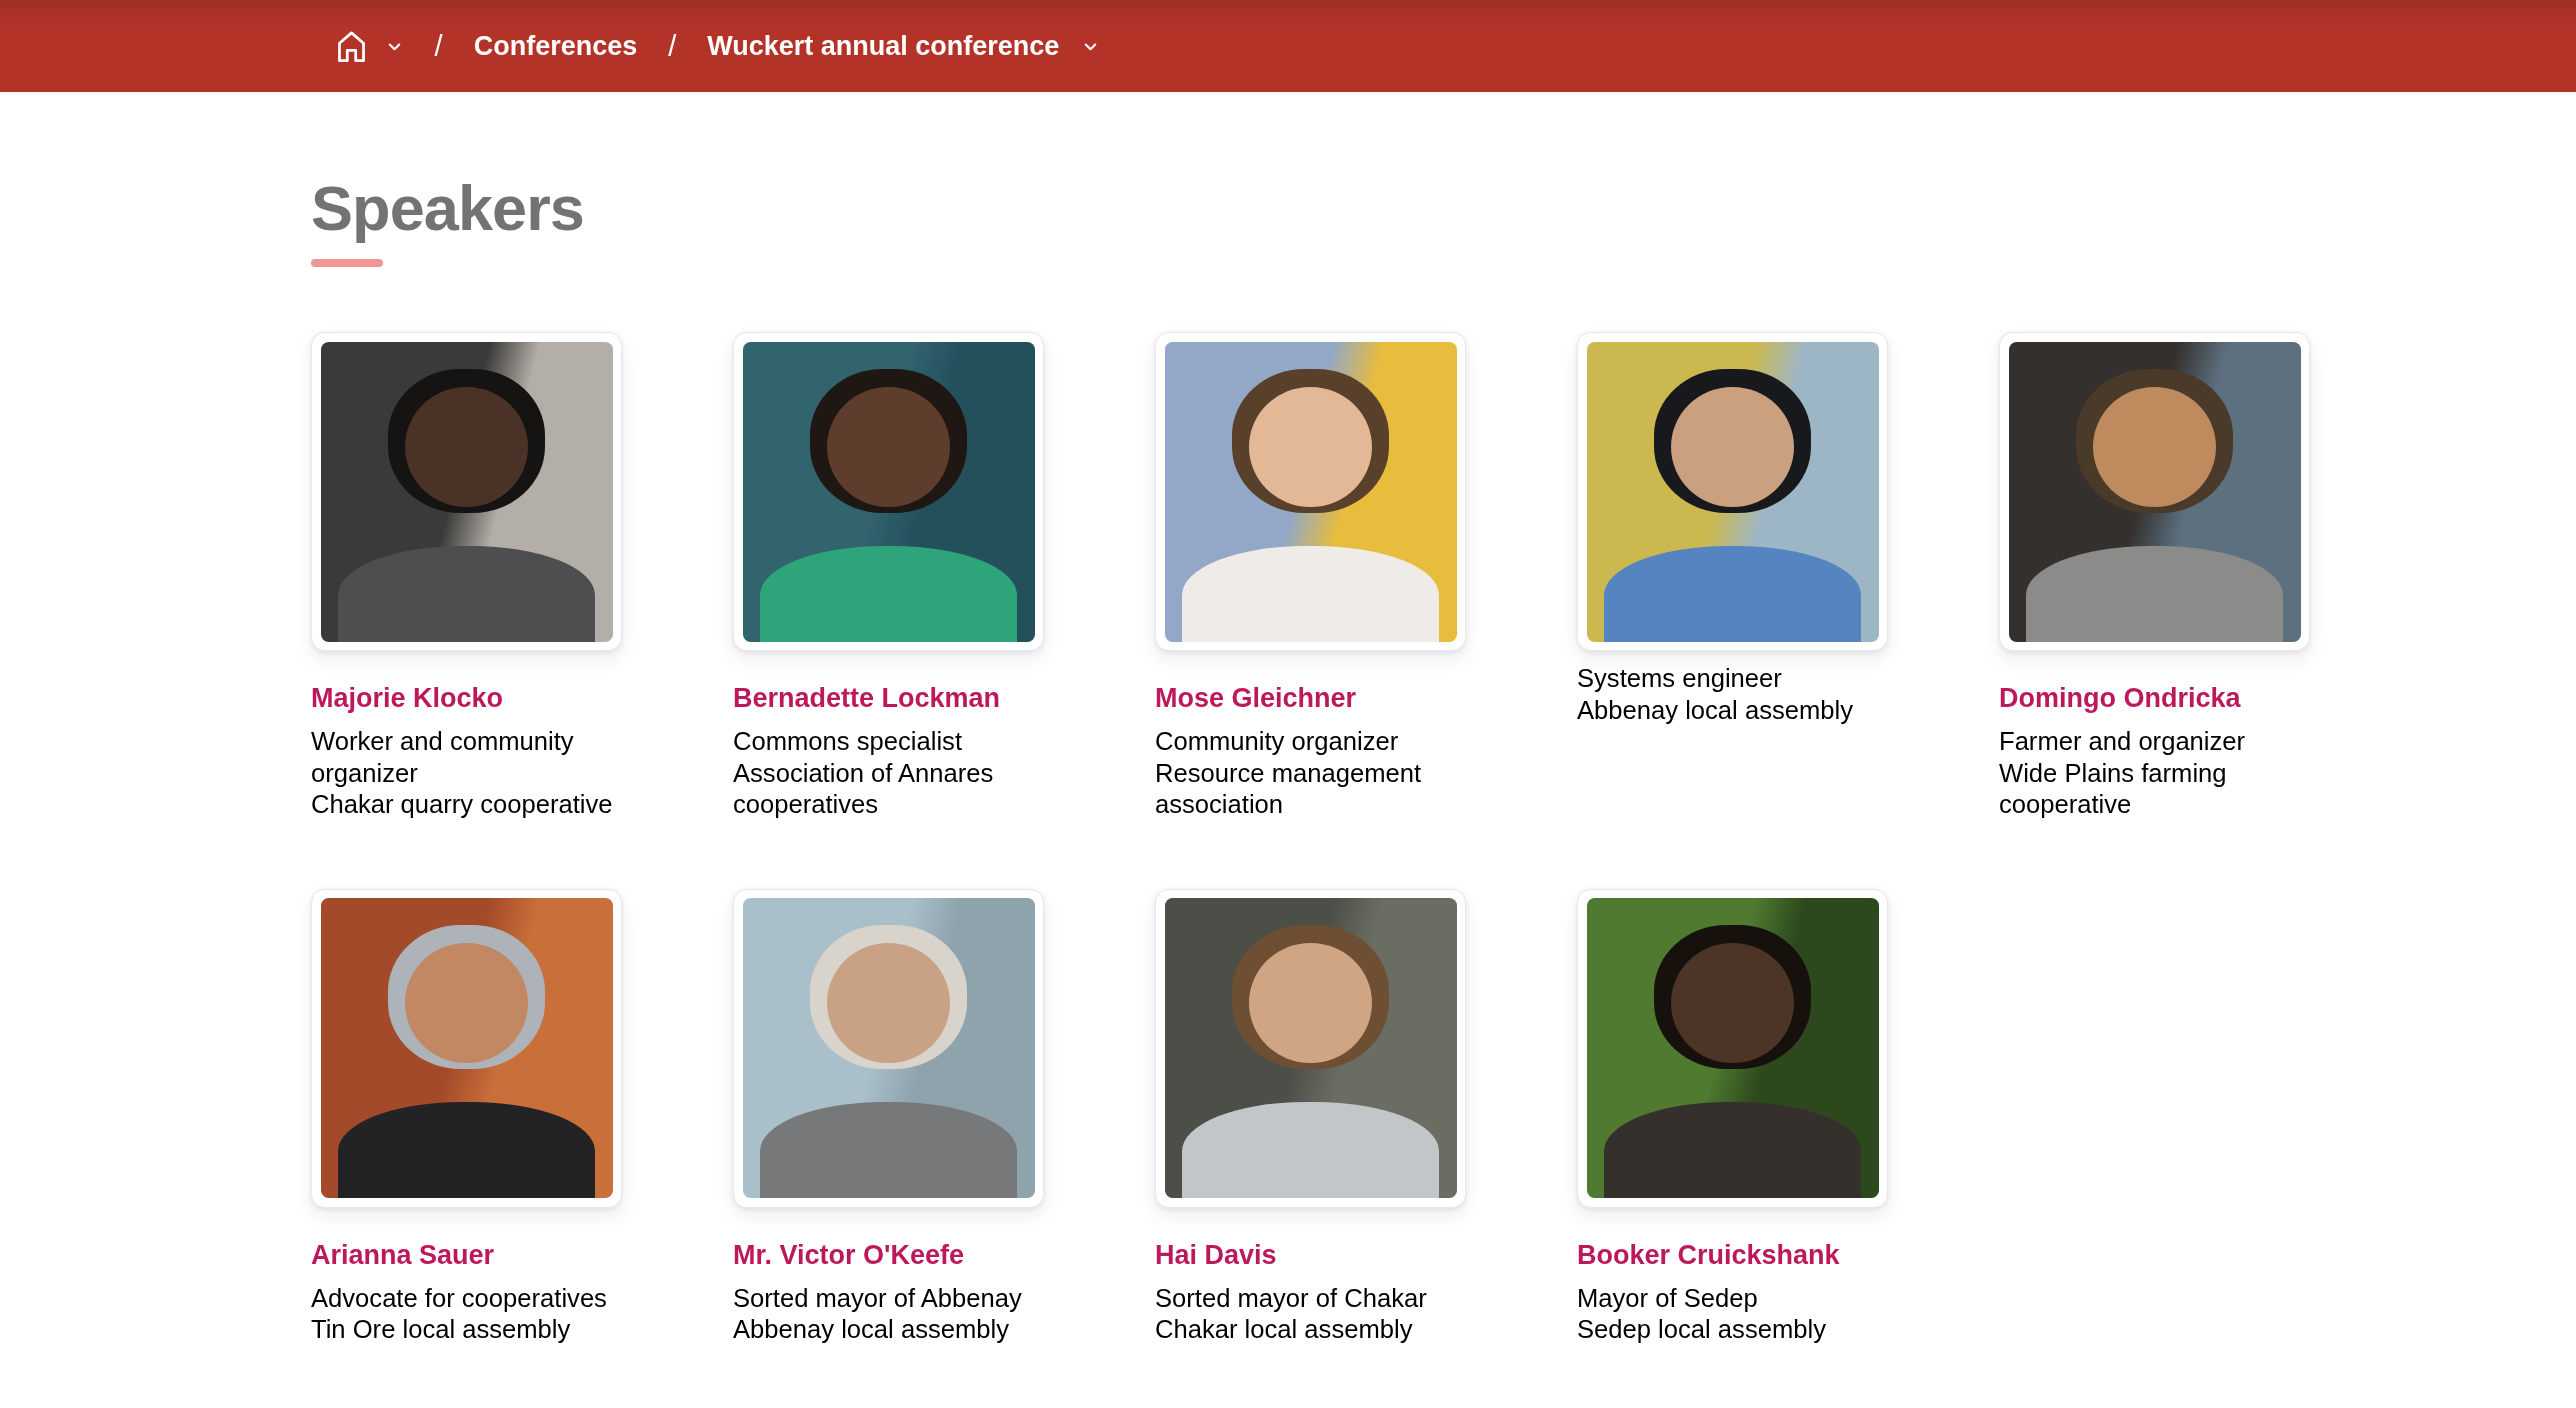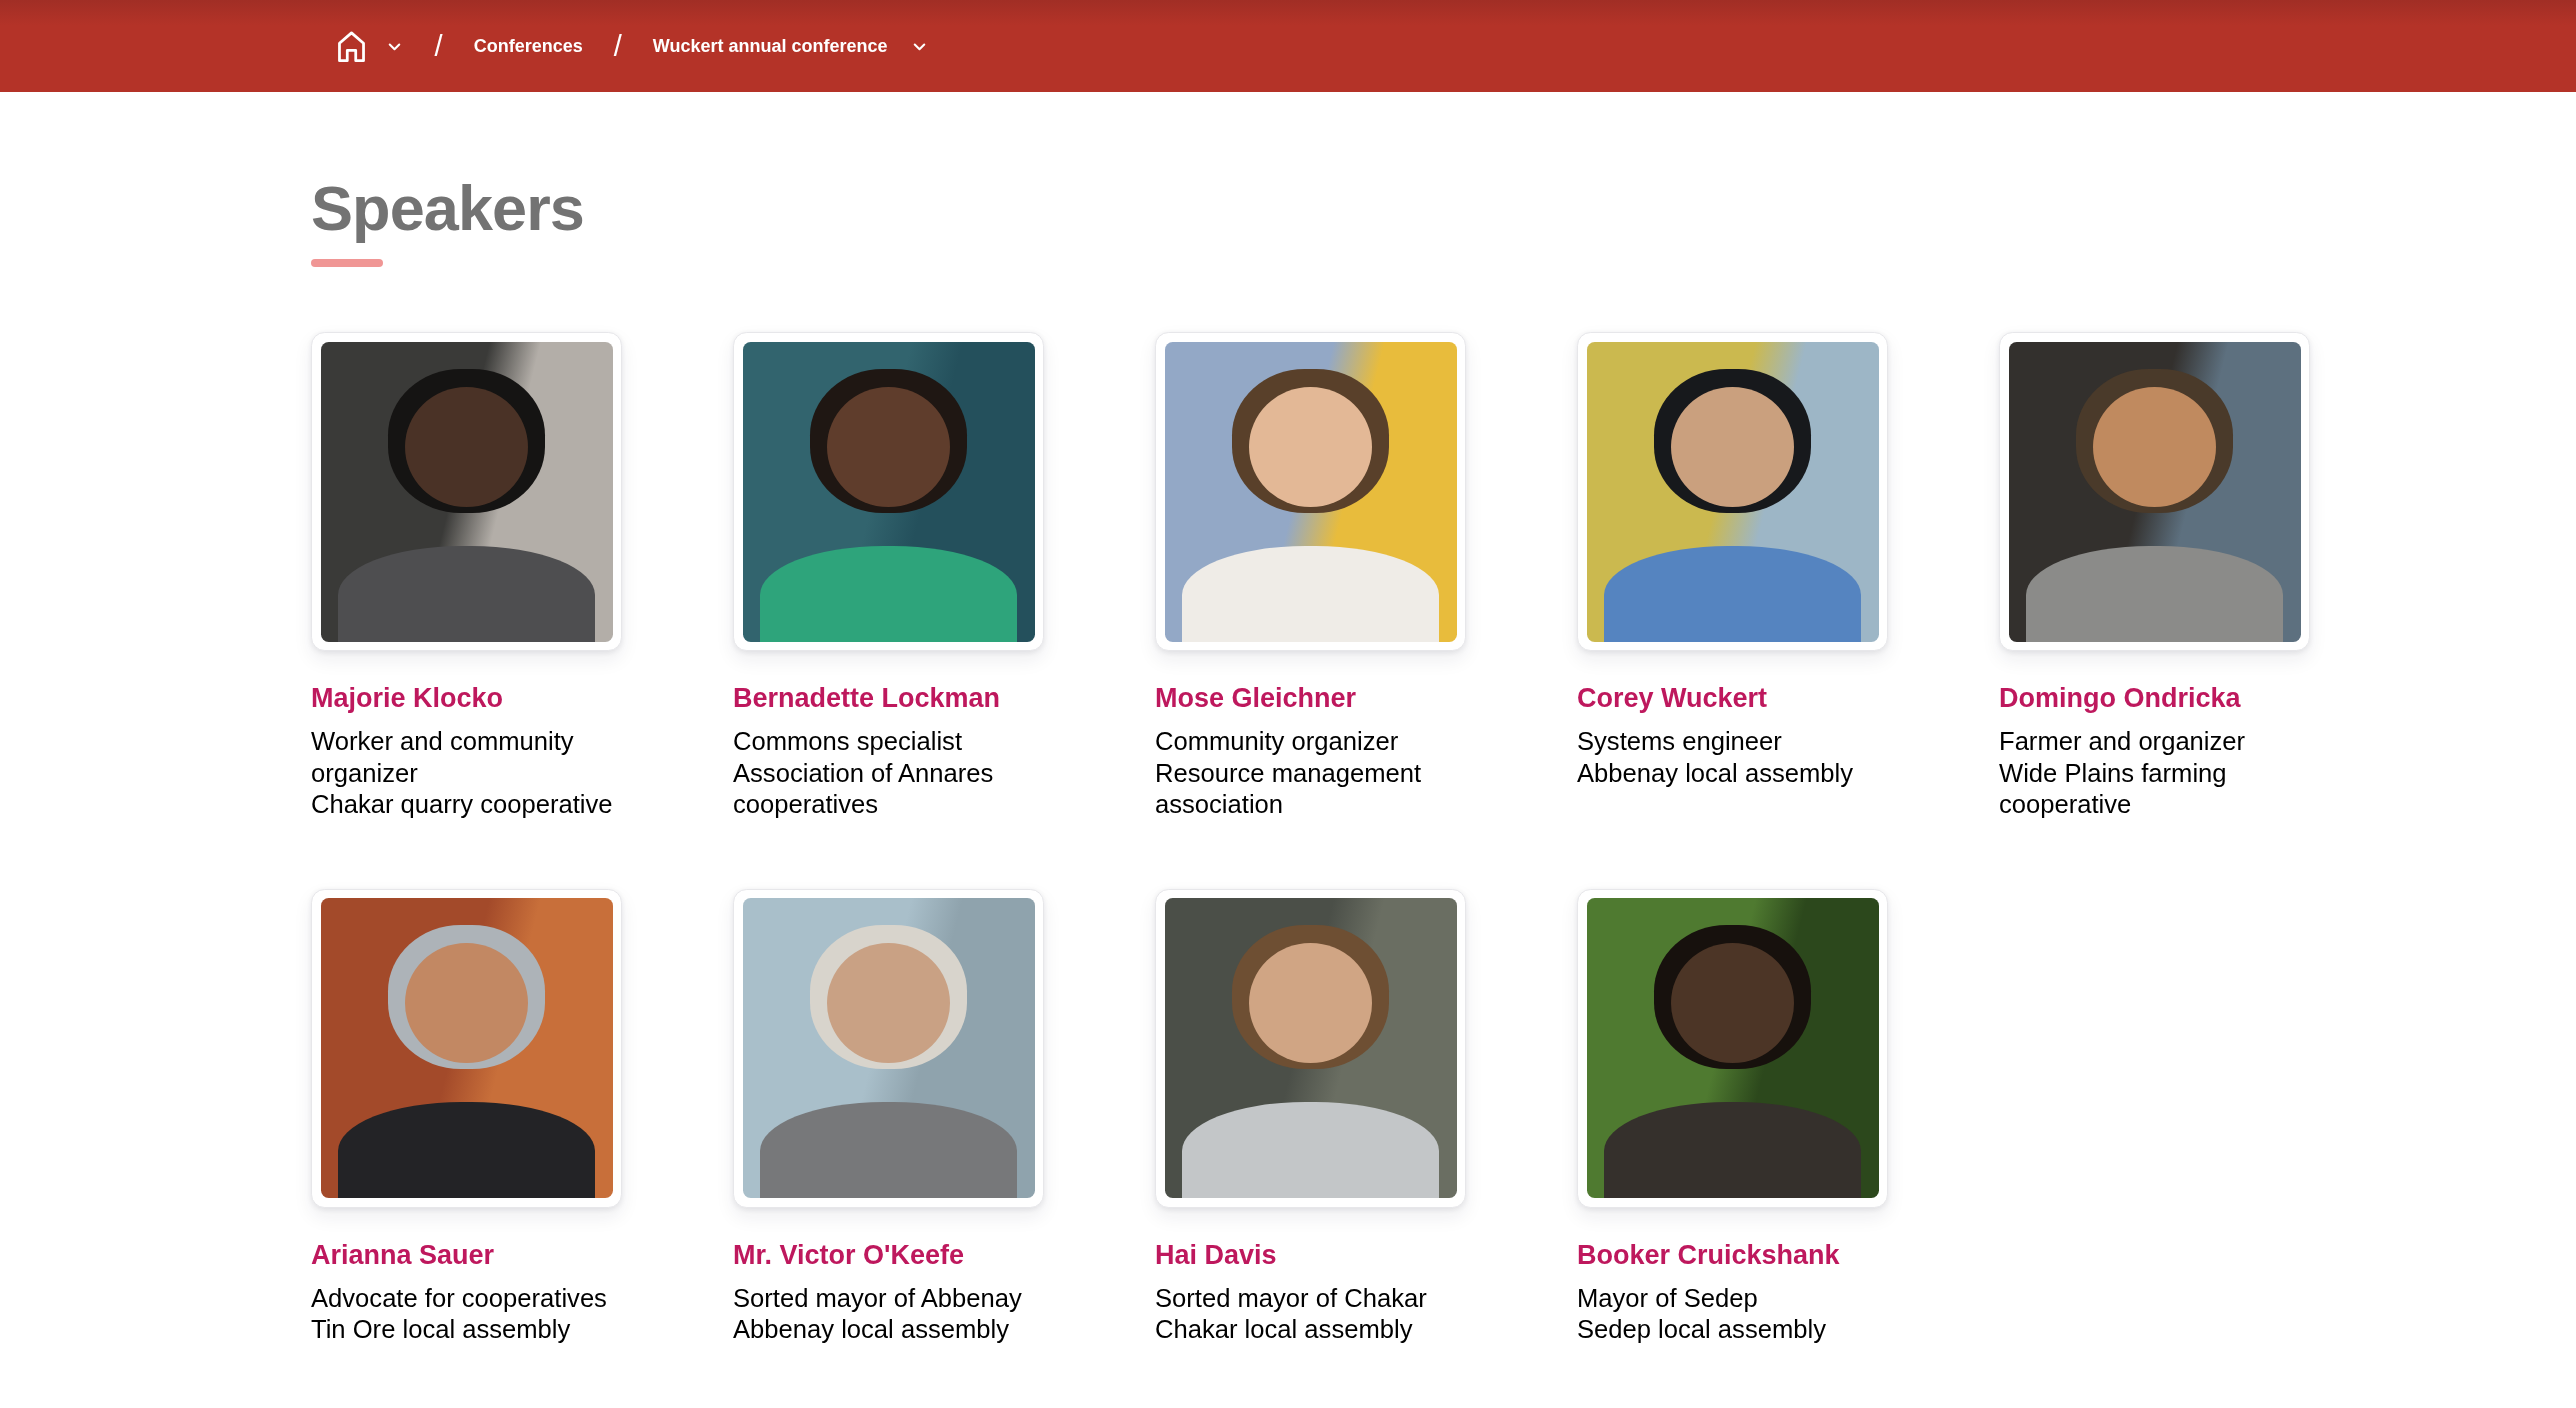--- a/index.html
+++ b/index.html
@@ -29,21 +29,21 @@
     gap: 13.6px;
     cursor: pointer;
   }
   .crumb-sep {
     font-size: 29px;
     font-weight: 400;
     margin: 0 31px;
     color: #ffffff;
   }
   .crumb-link {
-    font-size: 18px;
+    font-size: 27px;
     font-weight: 600;
     color: #ffffff;
     text-decoration: none;
     cursor: pointer;
   }
   .crumb-caret {
     margin-left: 22px;
     display: flex;
     align-items: center;
     cursor: pointer;
@@ -212,23 +212,20 @@
   </article>
 
   <article class="card">
     <a class="frame">
       <div class="photo" aria-label="young-man-blue-shirt-yellow-building" style="--bg1: #cbb94f; --bg2: #9db6c6; --skin: #caa07e; --hair: #17191c; --torso: #5584c0;">
         <div class="hair"></div>
         <div class="head"></div>
         <div class="torso"></div>
       </div>
     </a>
-    <div>
-      <a class="speaker-name">Corey Wuckert</a>
-    </div>
     <div class="speaker-desc">
       <div>Systems engineer</div>
       <div>Abbenay local assembly</div>
     </div>
   </article>
 
   <article class="card">
     <a class="frame">
       <div class="photo" aria-label="man-gray-tee-looking-left-dark-background" style="--bg1: #33302d; --bg2: #5d707f; --skin: #c08a5f; --hair: #4a3a2a; --torso: #8b8b89;">
         <div class="hair"></div>

